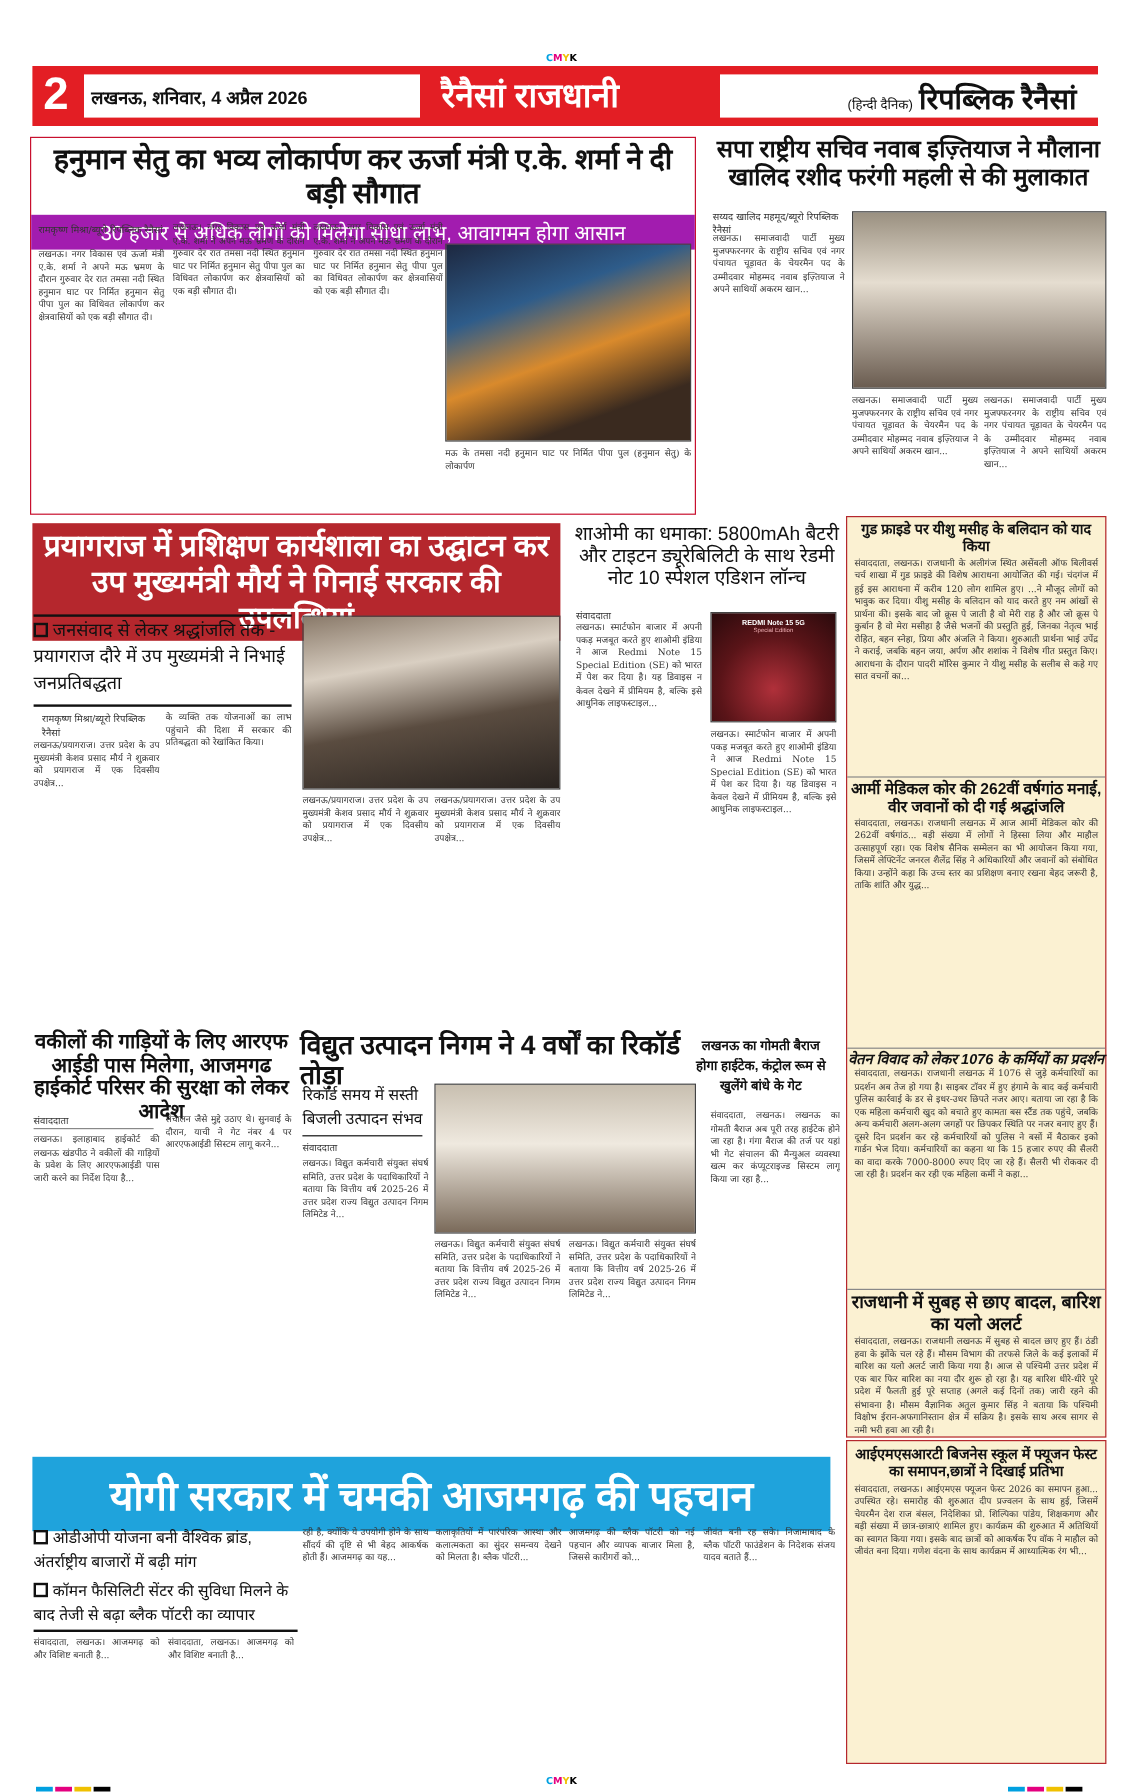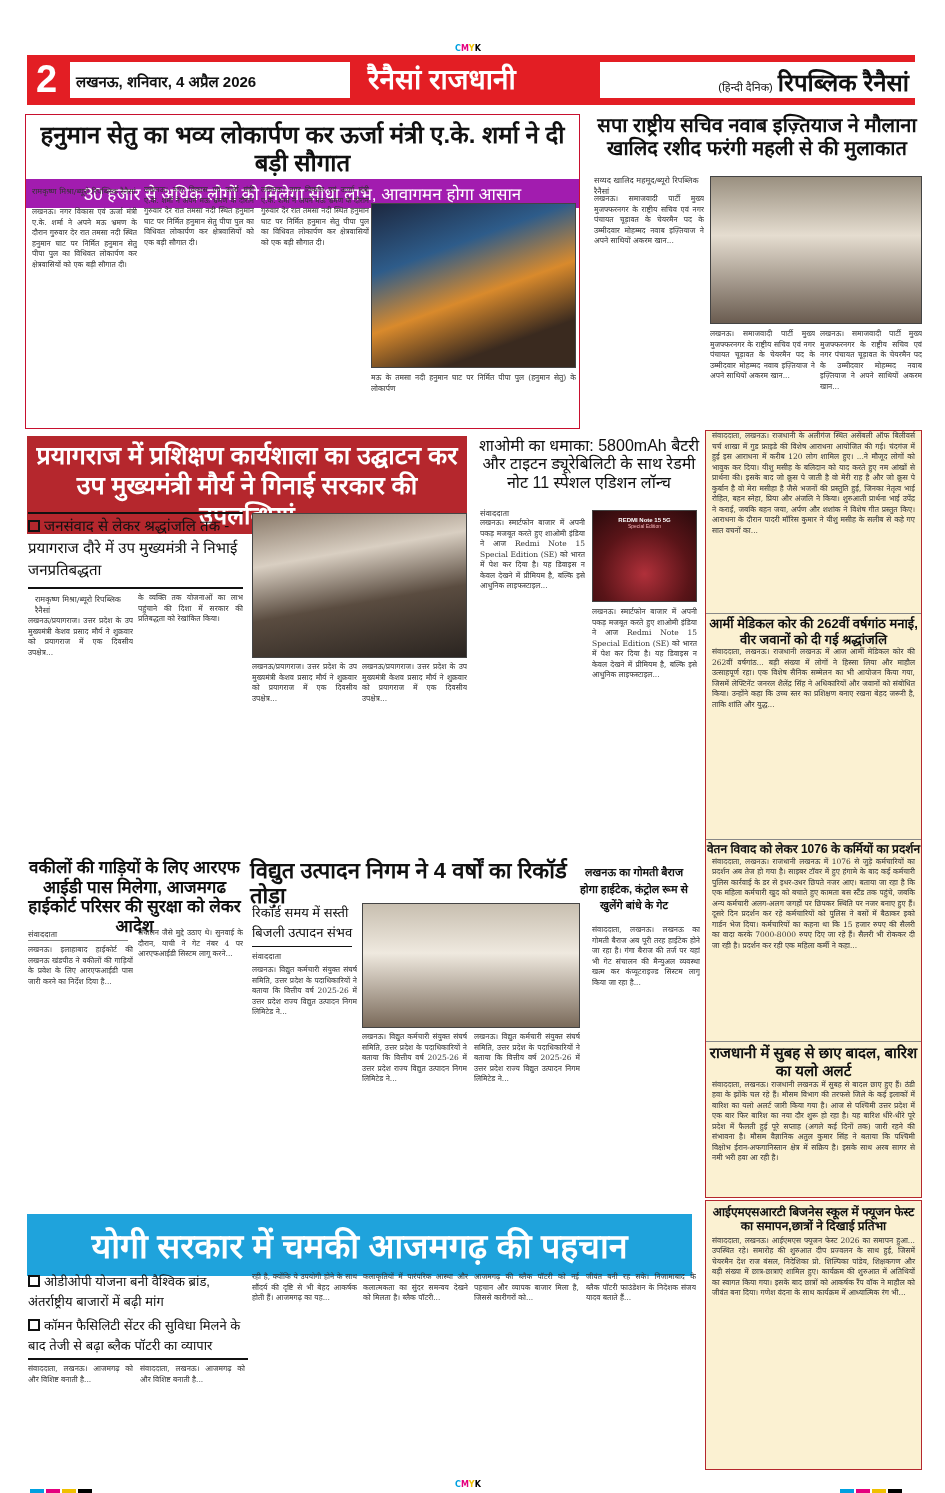--- a/index.html
+++ b/index.html
@@ -4,21 +4,21 @@
 <style>
   * { box-sizing: border-box; margin: 0; padding: 0; }
   body { width: 945px; height: 1493px; background: #fff; font-family: "DejaVu Serif", serif; position: relative; overflow: hidden; color: #222; }
   .abs { position: absolute; }
   .cmyk { top: 44px; left: 455px; font: bold 8px "DejaVu Sans", sans-serif; letter-spacing: 0; }
   .cmyk .c { color: #00a0e0; } .cmyk .m { color: #e4007f; } .cmyk .y { color: #f0c000; } .cmyk .k { color: #000; }
   .masthead { top: 55px; left: 27px; width: 888px; height: 50px; background: #e31e24; }
   .page-num { top: 58px; left: 36px; font: bold 38px "Liberation Sans", sans-serif; color: #fff; }
   .date-box { top: 62px; left: 70px; width: 280px; height: 36px; background: #fff; font: 15px "Liberation Sans", sans-serif; padding: 9px 6px; color: #111; font-weight: bold; }
   .section-title { top: 59px; left: 368px; font: bold 28px "Liberation Sans", sans-serif; color: #fff; }
-  .brand-box { top: 62px; left: 600px; width: 317px; height: 36px; background: #fff; text-align: right; padding: 3px 8px; }
+  .brand-box { top: 62px; left: 600px; width: 317px; height: 36px; background: #fff; text-align: right; padding: 3px 20px; }
   .brand-box .small { font: 11px "Liberation Sans", sans-serif; color: #111; }
   .brand-box .big { font: bold 24px "Liberation Sans", sans-serif; color: #111; }
   .box-red { border: 1.5px solid #c8102e; }
   .h1 { font: bold 25px "Liberation Sans", sans-serif; color: #111; text-align: center; line-height: 1.15; }
   .red-strip { background: #a21caf; color: #fff; font: 17px "Liberation Sans", sans-serif; text-align: center; padding: 3px 0; }
   .darkred-strip { background: #b5272d; color: #fff; font: bold 25px "Liberation Sans", sans-serif; text-align: center; line-height: 1.2; padding: 4px 0; }
   .blue-strip { background: #1fa3dc; color: #fff; font: bold 34px "Liberation Sans", sans-serif; text-align: center; padding: 8px 0; }
   .body-text { font: 7.5px "DejaVu Serif", serif; line-height: 10.5px; color: #333; text-align: justify; overflow: hidden; }
   .byline { font: 8px "DejaVu Serif", serif; color: #333; }
   .photo { background: linear-gradient(135deg, #6b5a4a 0%, #a08770 35%, #4f3d33 70%, #2e241e 100%); border: 1px solid #444; }
@@ -45,21 +45,21 @@
 <div class="abs masthead"></div>
 <div class="abs page-num">2</div>
 <div class="abs date-box">लखनऊ, शनिवार, 4 अप्रैल 2026</div>
 <div class="abs section-title">रैनैसां राजधानी</div>
 <div class="abs brand-box">
   <span class="small">(हिन्दी दैनिक)</span>
   <span class="big">रिपब्लिक रैनैसां</span>
 </div>
 
 <div class="abs box-red" style="top:114px;left:25px;width:555px;height:315px;">
-  <div class="h1" style="padding:6px 4px 3px;font-size:24px;">हनुमान सेतु  का भव्य लोकार्पण कर ऊर्जा मंत्री ए.के. शर्मा ने दी बड़ी सौगात</div>
+  <div class="h1" style="padding:6px 4px 3px;font-size:24px;font-family:Liberation Serif, serif;">हनुमान सेतु  का भव्य लोकार्पण कर ऊर्जा मंत्री ए.के. शर्मा ने दी बड़ी सौगात</div>
   <div class="red-strip">30 हजार से अधिक लोगों को मिलेगा सीधा लाभ, आवागमन होगा आसान</div>
   <div class="abs byline" style="top:70px;left:6px;width:105px;">रामकृष्ण मिश्रा/ब्यूरो रिपब्लिक रैनैसां</div>
   <div class="abs body-text" style="top:92px;left:6px;width:105px;height:210px;">लखनऊ। नगर विकास एवं ऊर्जा मंत्री ए.के. शर्मा ने अपने मऊ भ्रमण के दौरान गुरुवार देर रात तमसा नदी स्थित हनुमान घाट पर निर्मित हनुमान सेतु पीपा पुल का विधिवत लोकार्पण कर क्षेत्रवासियों को एक बड़ी सौगात दी।</div>
   <div class="abs body-text" style="top:70px;left:118px;width:110px;height:235px;">लखनऊ। नगर विकास एवं ऊर्जा मंत्री ए.के. शर्मा ने अपने मऊ भ्रमण के दौरान गुरुवार देर रात तमसा नदी स्थित हनुमान घाट पर निर्मित हनुमान सेतु पीपा पुल का विधिवत लोकार्पण कर क्षेत्रवासियों को एक बड़ी सौगात दी।</div>
   <div class="abs body-text" style="top:70px;left:235px;width:108px;height:235px;">लखनऊ। नगर विकास एवं ऊर्जा मंत्री ए.के. शर्मा ने अपने मऊ भ्रमण के दौरान गुरुवार देर रात तमसा नदी स्थित हनुमान घाट पर निर्मित हनुमान सेतु पीपा पुल का विधिवत लोकार्पण कर क्षेत्रवासियों को एक बड़ी सौगात दी।</div>
   <div class="abs photo stage" style="top:88px;left:345px;width:205px;height:165px;"></div>
   <div class="abs body-text" style="top:258px;left:345px;width:205px;height:50px;">मऊ के तमसा नदी हनुमान घाट पर निर्मित पीपा पुल (हनुमान सेतु) के लोकार्पण</div>
 </div>
 
 <div class="abs" style="top:114px;left:592px;width:330px;height:320px;">
@@ -77,36 +77,37 @@
   <span class="checkbox"></span><span>जनसंवाद से लेकर श्रद्धांजलि तक - प्रयागराज दौरे में उप मुख्यमंत्री ने निभाई जनप्रतिबद्धता</span>
 </div>
 <div class="abs rule" style="top:587px;left:28px;width:215px;"></div>
 <div class="abs byline" style="top:593px;left:35px;width:100px;">रामकृष्ण मिश्रा/ब्यूरो रिपब्लिक रैनैसां</div>
 <div class="abs body-text" style="top:616px;left:28px;width:105px;height:225px;">लखनऊ/प्रयागराज। उत्तर प्रदेश के उप मुख्यमंत्री केशव प्रसाद मौर्य ने शुक्रवार को प्रयागराज में एक दिवसीय उपक्षेत्र...</div>
 <div class="abs body-text" style="top:593px;left:138px;width:105px;height:248px;">के व्यक्ति तक योजनाओं का लाभ पहुंचाने की दिशा में सरकार की प्रतिबद्धता को रेखांकित किया।</div>
 <div class="abs photo crowd" style="top:513px;left:252px;width:215px;height:145px;"></div>
 <div class="abs body-text" style="top:662px;left:252px;width:105px;height:180px;">लखनऊ/प्रयागराज। उत्तर प्रदेश के उप मुख्यमंत्री केशव प्रसाद मौर्य ने शुक्रवार को प्रयागराज में एक दिवसीय उपक्षेत्र...</div>
 <div class="abs body-text" style="top:662px;left:362px;width:105px;height:180px;">लखनऊ/प्रयागराज। उत्तर प्रदेश के उप मुख्यमंत्री केशव प्रसाद मौर्य ने शुक्रवार को प्रयागराज में एक दिवसीय उपक्षेत्र...</div>
 
-<div class="abs h1" style="top:437px;left:478px;width:222px;font-size:16px;font-weight:normal;">शाओमी का धमाका: 5800mAh बैटरी और टाइटन ड्यूरेबिलिटी के साथ रेडमी नोट 11 स्पेशल एडिशन लॉन्च</div>
+<div class="abs h1" style="top:437px;left:478px;width:222px;font-size:16px;font-weight:normal;">शाओमी का धमाका: 5800mAh बैटरी और टाइटन ड्यूरेबिलिटी के साथ रेडमी नोट 10 स्पेशल एडिशन लॉन्च</div>
 <div class="abs byline" style="top:507px;left:480px;">संवाददाता</div>
 <div class="abs body-text" style="top:518px;left:480px;width:105px;height:325px;">लखनऊ। स्मार्टफोन बाजार में अपनी पकड़ मजबूत करते हुए शाओमी इंडिया ने आज Redmi Note 15 Special Edition (SE) को भारत में पेश कर दिया है। यह डिवाइस न केवल देखने में प्रीमियम है, बल्कि इसे आधुनिक लाइफस्टाइल...</div>
 <div class="abs photo phone" style="top:510px;left:592px;width:105px;height:92px;">
   <div style="color:#fff;font:bold 6px 'Liberation Sans',sans-serif;text-align:center;margin-top:6px;">REDMI Note 15 5G</div>
   <div style="color:#f3b0b5;font:5px 'Liberation Sans',sans-serif;text-align:center;">Special Edition</div>
 </div>
 <div class="abs body-text" style="top:607px;left:592px;width:105px;height:236px;">लखनऊ। स्मार्टफोन बाजार में अपनी पकड़ मजबूत करते हुए शाओमी इंडिया ने आज Redmi Note 15 Special Edition (SE) को भारत में पेश कर दिया है। यह डिवाइस न केवल देखने में प्रीमियम है, बल्कि इसे आधुनिक लाइफस्टाइल...</div>
 
 <div class="abs cream" style="top:430px;left:705px;width:217px;height:768px;">
+  <div class="side-h" style="margin:3px 0 2px;font-size:12px;">गुड फ्राइडे पर यीशु मसीह के बलिदान को याद किया</div>
   <div class="body-text" style="padding:0 6px;height:180px;">संवाददाता, लखनऊ। राजधानी के अलीगंज स्थित असेंबली ऑफ बिलीवर्स चर्च शाखा में गुड फ्राइडे की विशेष आराधना आयोजित की गई। चंदगंज में हुई इस आराधना में करीब 120 लोग शामिल हुए। ...ने मौजूद लोगों को भावुक कर दिया। यीशु मसीह के बलिदान को याद करते हुए नम आंखों से प्रार्थना की। इसके बाद जो क्रूस पे जाती है वो मेरी राह है और जो क्रूस पे कुर्बान है वो मेरा मसीहा है जैसे भजनों की प्रस्तुति हुई, जिनका नेतृत्व भाई रोहित, बहन स्नेहा, प्रिया और अंजलि ने किया। शुरुआती प्रार्थना भाई उपेंद्र ने कराई, जबकि बहन जया, अर्पण और शशांक ने विशेष गीत प्रस्तुत किए। आराधना के दौरान पादरी मॉरिस कुमार ने यीशु मसीह के सलीब से कहे गए सात वचनों का...</div>
   <div class="thin-rule" style="margin:2px 0;"></div>
   <div class="side-h" style="font-size:13px;">आर्मी मेडिकल कोर की 262वीं वर्षगांठ मनाई, वीर जवानों को दी गई श्रद्धांजलि</div>
   <div class="body-text" style="padding:0 6px;height:190px;">संवाददाता, लखनऊ। राजधानी लखनऊ में आज आर्मी मेडिकल कोर की 262वीं वर्षगांठ... बड़ी संख्या में लोगों ने हिस्सा लिया और माहौल उत्साहपूर्ण रहा। एक विशेष सैनिक सम्मेलन का भी आयोजन किया गया, जिसमें लेफ्टिनेंट जनरल शैलेंद्र सिंह ने अधिकारियों और जवानों को संबोधित किया। उन्होंने कहा कि उच्च स्तर का प्रशिक्षण बनाए रखना बेहद जरूरी है, ताकि शांति और युद्ध...</div>
   <div class="thin-rule" style="margin:2px 0;"></div>
-  <div class="side-h" style="font-size:12px;">वेतन विवाद को लेकर 1076 के कर्मियों का प्रदर्शन</div>
+  <div class="side-h" style="font-size:12px;font-style:italic;">वेतन विवाद को लेकर 1076 के कर्मियों का प्रदर्शन</div>
   <div class="body-text" style="padding:0 6px;height:182px;">संवाददाता, लखनऊ। राजधानी लखनऊ में 1076 से जुड़े कर्मचारियों का प्रदर्शन अब तेज हो गया है। साइबर टॉवर में हुए हंगामे के बाद कई कर्मचारी पुलिस कार्रवाई के डर से इधर-उधर छिपते नजर आए। बताया जा रहा है कि एक महिला कर्मचारी खुद को बचाते हुए कामता बस स्टैंड तक पहुंचे, जबकि अन्य कर्मचारी अलग-अलग जगहों पर छिपकर स्थिति पर नजर बनाए हुए हैं। दूसरे दिन प्रदर्शन कर रहे कर्मचारियों को पुलिस ने बसों में बैठाकर इको गार्डन भेज दिया। कर्मचारियों का कहना था कि 15 हजार रुपए की सैलरी का वादा करके 7000-8000 रुपए दिए जा रहे हैं। सैलरी भी रोककर दी जा रही है। प्रदर्शन कर रही एक महिला कर्मी ने कहा...</div>
   <div class="thin-rule" style="margin:2px 0;"></div>
   <div class="side-h" style="font-size:15px;">राजधानी में सुबह से छाए बादल, बारिश का यलो अलर्ट</div>
   <div class="body-text" style="padding:0 6px;height:135px;">संवाददाता, लखनऊ। राजधानी लखनऊ में सुबह से बादल छाए हुए हैं। ठंडी हवा के झोंके चल रहे हैं। मौसम विभाग की तरफसे जिले के कई इलाकों में बारिश का यलो अलर्ट जारी किया गया है। आज से पश्चिमी उत्तर प्रदेश में एक बार फिर बारिश का नया दौर शुरू हो रहा है। यह बारिश धीरे-धीरे पूरे प्रदेश में फैलती हुई पूरे सप्ताह (अगले कई दिनों तक) जारी रहने की संभावना है। मौसम वैज्ञानिक अतुल कुमार सिंह ने बताया कि पश्चिमी विक्षोभ ईरान-अफगानिस्तान क्षेत्र में सक्रिय है। इसके साथ अरब सागर से नमी भरी हवा आ रही है।</div>
 </div>
 <div class="abs cream" style="top:1200px;left:705px;width:217px;height:270px;">
   <div class="side-h" style="margin-top:4px;font-size:12px;">आईएमएसआरटी बिजनेस स्कूल में फ्यूजन फेस्ट का समापन,छात्रों ने दिखाई प्रतिभा</div>
   <div class="body-text" style="padding:2px 6px;height:230px;">संवाददाता, लखनऊ। आईएमएस फ्यूजन फेस्ट 2026 का समापन हुआ... उपस्थित रहे। समारोह की शुरुआत दीप प्रज्वलन के साथ हुई, जिसमें चेयरमैन देश राज बंसल, निदेशिका प्रो. शिल्पिका पांडेय, शिक्षकगण और बड़ी संख्या में छात्र-छात्राएं शामिल हुए। कार्यक्रम की शुरुआत में अतिथियों का स्वागत किया गया। इसके बाद छात्रों को आकर्षक रैंप वॉक ने माहौल को जीवंत बना दिया। गणेश वंदना के साथ कार्यक्रम में आध्यात्मिक रंग भी...</div>
 </div>
 

